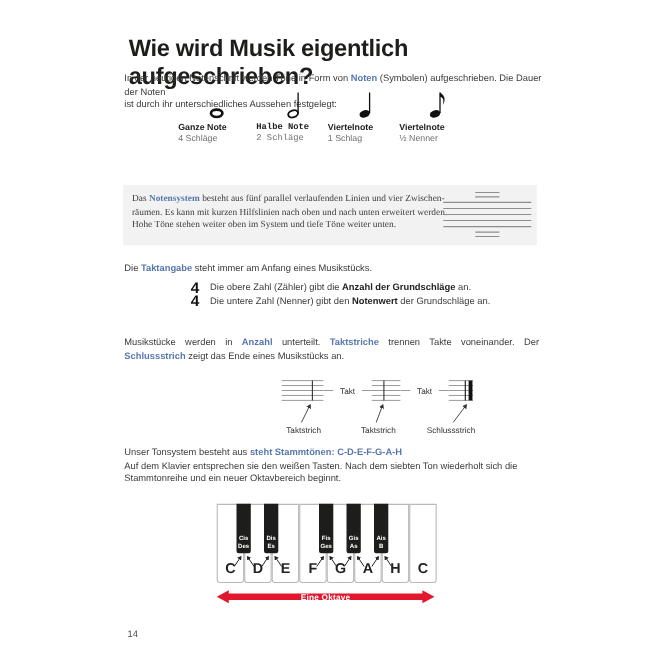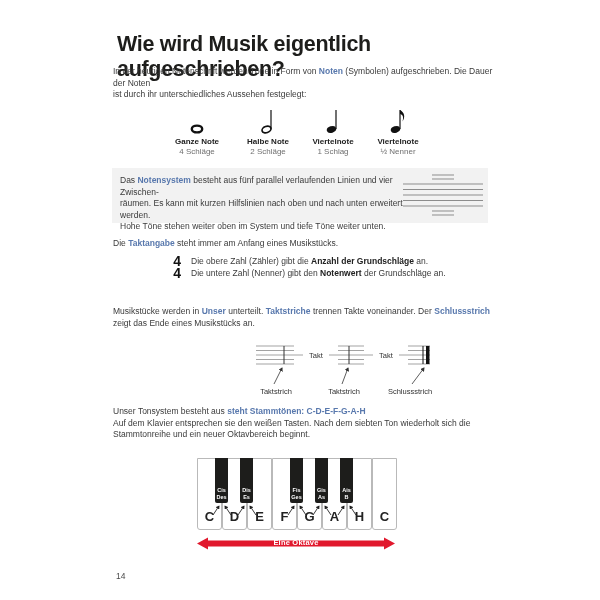--- a/index.html
+++ b/index.html
@@ -10,26 +10,26 @@
   .abs{position:absolute;}
   .blue{color:#5878ad;font-weight:700;text-align:right;}
   .bold{font-weight:700;color:#222;}
   h1.title{
     left:113px;top:28px;width:400px;margin:4px;position:absolute;
     font-size:21.5px;font-weight:700;color:#1d1d1b;letter-spacing:-0.3px;
   }
   .smalltext{font-size:8.5px;line-height:11.5px;color:#3a3a3a;}
   .intro{left:113px;top:66px;width:380px;}
   
-  .note-col{position:absolute;top:108px;width:70px;text-align:center;transform:translateX(-50%);}
+  .note-col{position:absolute;top:82px;width:70px;transform:translateX(-50%);}
   .note-symbol{height:26px;display:flex;align-items:flex-end;justify-content:center;}
   .note-name{font-size:8px;font-weight:700;color:#222;margin-top:3px;}
   .note-dur{font-size:8px;color:#6f6f6f;margin-top:1px;}
   
-  .nsbox{left:112px;top:168px;width:376px;height:55px;background:#f2f2f2;}
+  .nsbox{left:112px;top:168px;width:376px;height:55px;background:#f2f2f2;font-family:Liberation Serif, serif;}
   .nsbox .txt{position:absolute;left:8px;top:7px;width:300px;}
   .nsbox svg{position:absolute;right:4px;top:4px;}
   
   .taktangabe-line{left:113px;top:238px;width:380px;}
   .timesig{left:170px;top:255px;width:14px;text-align:center;font-size:14px;font-weight:800;color:#111;line-height:12px;letter-spacing:-0.5px;}
   .tsline1{left:191px;top:256px;width:290px;}
   .tsline2{left:191px;top:268px;width:290px;}
   .takte-para{left:113px;top:306px;width:377px;text-align:justify;}
   .takt-diagram{left:216px;top:343px;margin-left:38px;}
   .tonsystem{left:113px;top:406px;width:378px;}
@@ -71,21 +71,21 @@
 
   <div class="note-col" style="left:197px;">
     <div class="note-symbol">
       <svg width="14" height="10" viewBox="0 0 14 10">
           <ellipse cx="7" cy="5" rx="5.2" ry="3.4" fill="none" stroke="#111" stroke-width="2.4"></ellipse>
         </svg>
     </div>
     <div class="note-name">Ganze Note</div>
     <div class="note-dur">4 Schläge</div>
   </div>
-  <div class="note-col" style="left:268px;">
+  <div class="note-col" style="left:268px;font-family:Liberation Mono, monospace;">
     <div class="note-symbol">
       <svg width="16" height="26" viewBox="0 0 16 26">
         <ellipse cx="6.5" cy="21.5" rx="4.6" ry="3.1" fill="none" stroke="#111" stroke-width="1.7" transform="rotate(-18 6.5 21.5)"></ellipse>
         <line x1="11" y1="21" x2="11" y2="2" stroke="#111" stroke-width="1.2"></line>
       </svg>
     </div>
     <div class="note-name">Halbe Note</div>
     <div class="note-dur">2 Schläge</div>
   </div>
   <div class="note-col" style="left:333px;">
@@ -137,21 +137,21 @@
     <div>4</div>
   </div>
   <p class="abs smalltext tsline1" style="margin:0;">
     <span>Die obere Zahl (Zähler) gibt die </span><span class="bold">Anzahl der Grundschläge</span><span> an.</span>
   </p>
   <p class="abs smalltext tsline2" style="margin:0;">
     <span>Die untere Zahl (Nenner) gibt den </span><span class="bold">Notenwert</span><span> der Grundschläge an.</span>
   </p>
 
   <p class="abs smalltext takte-para" style="margin:0;">
-    <span>Musikstücke werden in </span><span class="blue">Unser</span><span> unterteilt. </span><span class="blue">Taktstriche</span><span> trennen Takte voneinander. Der </span><span class="blue">Schlussstrich</span><span> zeigt das Ende eines Musikstücks an.</span>
+    <span>Musikstücke werden in </span><span class="blue">Anzahl</span><span> unterteilt. </span><span class="blue">Taktstriche</span><span> trennen Takte voneinander. Der </span><span class="blue">Schlussstrich</span><span> zeigt das Ende eines Musikstücks an.</span>
   </p>
 
   <div class="abs takt-diagram">
     <svg width="180" height="54" viewBox="0 0 180 54">
       <defs>
         <marker id="ah" markerWidth="6" markerHeight="6" refX="4" refY="3" orient="auto">
           <path d="M0,0 L5,3 L0,6 Z" fill="#333"></path>
         </marker>
       </defs>
       <line x1="2" y1="3" x2="176" y2="3" stroke="#999" stroke-width="0.9"></line>

